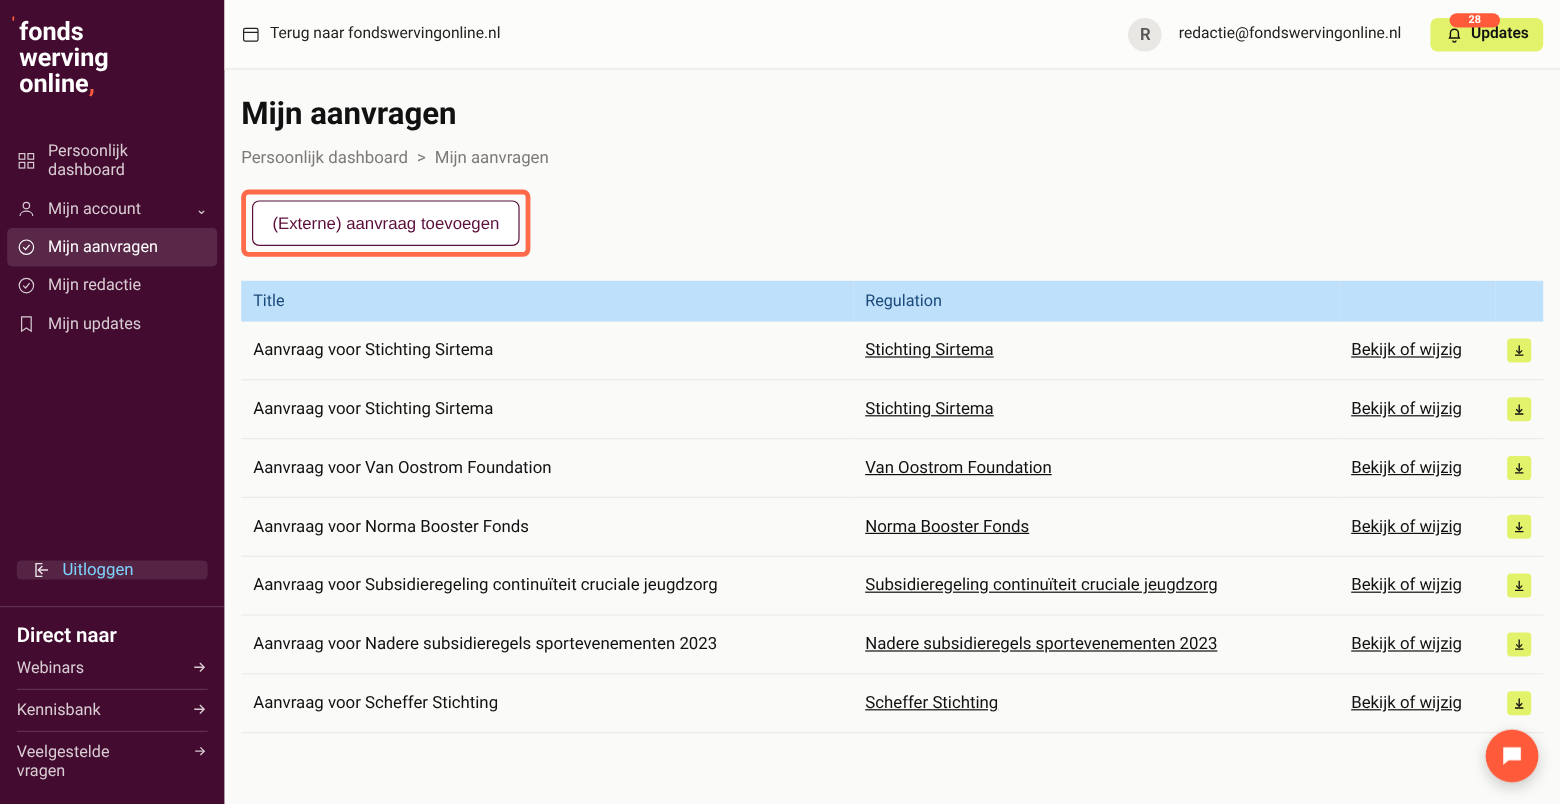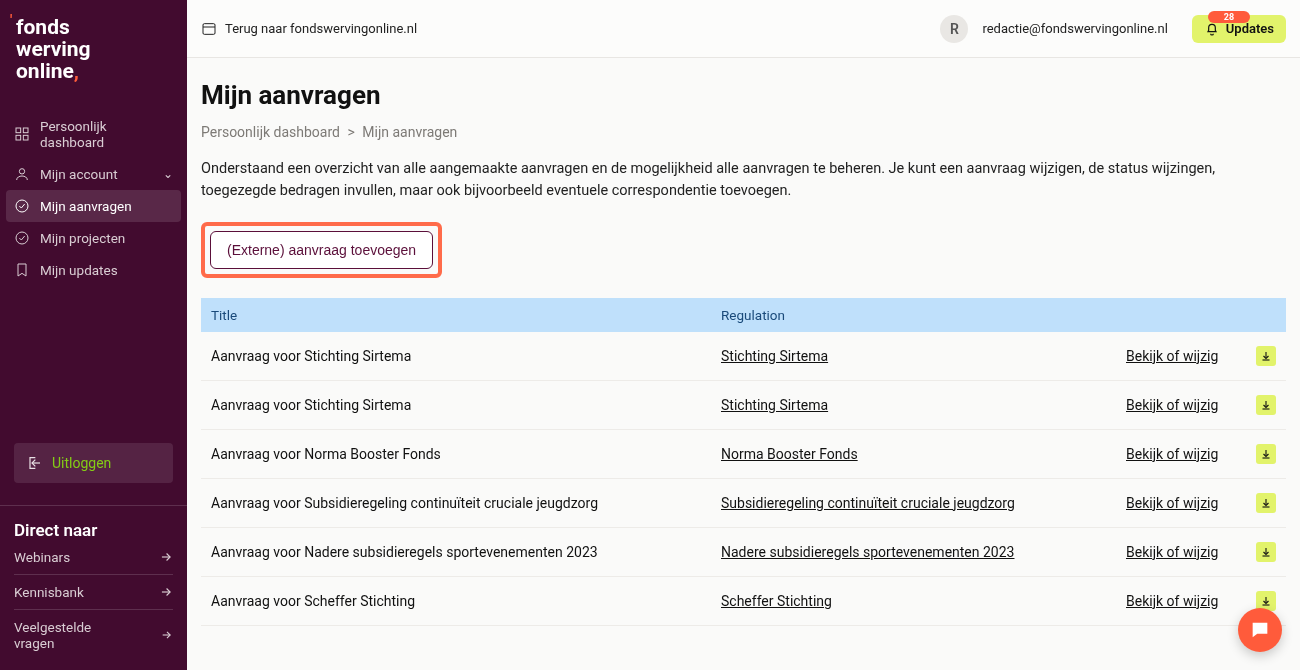--- a/index.html
+++ b/index.html
@@ -49,36 +49,36 @@
     padding: 8px 8px;
     color:#fff;
   }
   .nav-item .chev { margin-left:auto; font-size:12px; }
   .nav-icon { width:16px; height:16px; display:flex; align-items:center; justify-content:center; flex-shrink:0; }
   .nav-icon svg { width:16px; height:16px; stroke:#d9cdd3; fill:none; stroke-width:1.5; }
   .nav-item.active .nav-icon svg { stroke:#fff; }
   .sidebar-spacer { flex:1; }
   .logout {
     margin: 0 14px 22px 14px;
-    padding: 12px 12px;
+    padding: 0 12px;
     background: rgba(255,255,255,0.10);
     border-radius: 4px;
-    color:#84cc16;
+    color:#7dd3fc;
     display:flex; align-items:center; gap:10px;
     font-size:14px;
     cursor:pointer;
   }
   .logout svg { width:16px; height:16px; stroke:#e9e1e5; fill:none; stroke-width:1.8; }
   .direct-naar {
     border-top: 1px solid rgba(255,255,255,0.15);
     padding: 14px 14px 10px 14px;
   }
   .direct-title { color:#fff; font-size:17px; font-weight:600; }
   .direct-link {
-    display:flex; align-items:center; justify-content:space-between;
+    display:flex; align-items:flex-start; justify-content:space-between;
     padding:9px 0;
     border-bottom:1px solid rgba(255,255,255,0.15);
     color:#d9cdd3; font-size:13.5px; cursor:pointer;gap:35px;
   }
   .direct-link:last-child { border-bottom:none; }
   .direct-link svg { width:14px; height:14px; stroke:#d9cdd3; fill:none; stroke-width:2; }
 
   
   .main { flex:1; display:flex; flex-direction:column; overflow:hidden; }
   .topbar {
@@ -208,21 +208,21 @@
         </span>
       <span>Mijn aanvragen</span>
     </div>
     <div class="nav-item">
       <span class="nav-icon">
           <svg viewBox="0 0 24 24">
             <circle cx="12" cy="12" r="9"></circle>
             <path d="M8 12l3 3 5-6"></path>
           </svg>
         </span>
-      <span>Mijn projecten</span>
+      <span>Mijn redactie</span>
     </div>
     <div class="nav-item">
       <span class="nav-icon">
           <svg viewBox="0 0 24 24">
             <path d="M6 3h12v18l-6-4-6 4z"></path>
           </svg>
         </span>
       <span>Mijn updates</span>
     </div>
   </nav>
@@ -286,21 +286,20 @@
     </div>
   </div>
 
   <div class="content">
     <h1>Mijn aanvragen</h1>
     <div class="breadcrumb">
       <span>Persoonlijk dashboard</span>
       <span class="sep">&gt;</span>
       <span>Mijn aanvragen</span>
     </div>
-    <p class="intro">Onderstaand een overzicht van alle aangemaakte aanvragen en de mogelijkheid alle aanvragen te beheren. Je kunt een aanvraag wijzigen, de status wijzingen, toegezegde bedragen invullen, maar ook bijvoorbeeld eventuele correspondentie toevoegen.</p>
 
     <div class="highlight-box">
       <button class="ext-btn">(Externe) aanvraag toevoegen</button>
     </div>
 
     <table class="table">
       <thead>
         <tr class="thead-row">
           <th class="col-title">Title</th>
           <th class="col-reg">Regulation</th>
@@ -327,20 +326,32 @@
             <td class="col-action"><span class="row-action">Bekijk of wijzig</span></td>
             <td class="col-dl"><span class="dl-btn">
                 <svg viewBox="0 0 24 24">
                   <path d="M12 4v11"></path>
                   <path d="M7 12l5 5 5-5"></path>
                   <path d="M5 20h14"></path>
                 </svg>
               </span></td>
           </tr>
           <tr>
+            <td class="col-title">Aanvraag voor Van Oostrom Foundation</td>
+            <td class="col-reg"><span class="reg-link">Van Oostrom Foundation</span></td>
+            <td class="col-action"><span class="row-action">Bekijk of wijzig</span></td>
+            <td class="col-dl"><span class="dl-btn">
+                <svg viewBox="0 0 24 24">
+                  <path d="M12 4v11"></path>
+                  <path d="M7 12l5 5 5-5"></path>
+                  <path d="M5 20h14"></path>
+                </svg>
+              </span></td>
+          </tr>
+          <tr>
             <td class="col-title">Aanvraag voor Norma Booster Fonds</td>
             <td class="col-reg"><span class="reg-link">Norma Booster Fonds</span></td>
             <td class="col-action"><span class="row-action">Bekijk of wijzig</span></td>
             <td class="col-dl"><span class="dl-btn">
                 <svg viewBox="0 0 24 24">
                   <path d="M12 4v11"></path>
                   <path d="M7 12l5 5 5-5"></path>
                   <path d="M5 20h14"></path>
                 </svg>
               </span></td>

